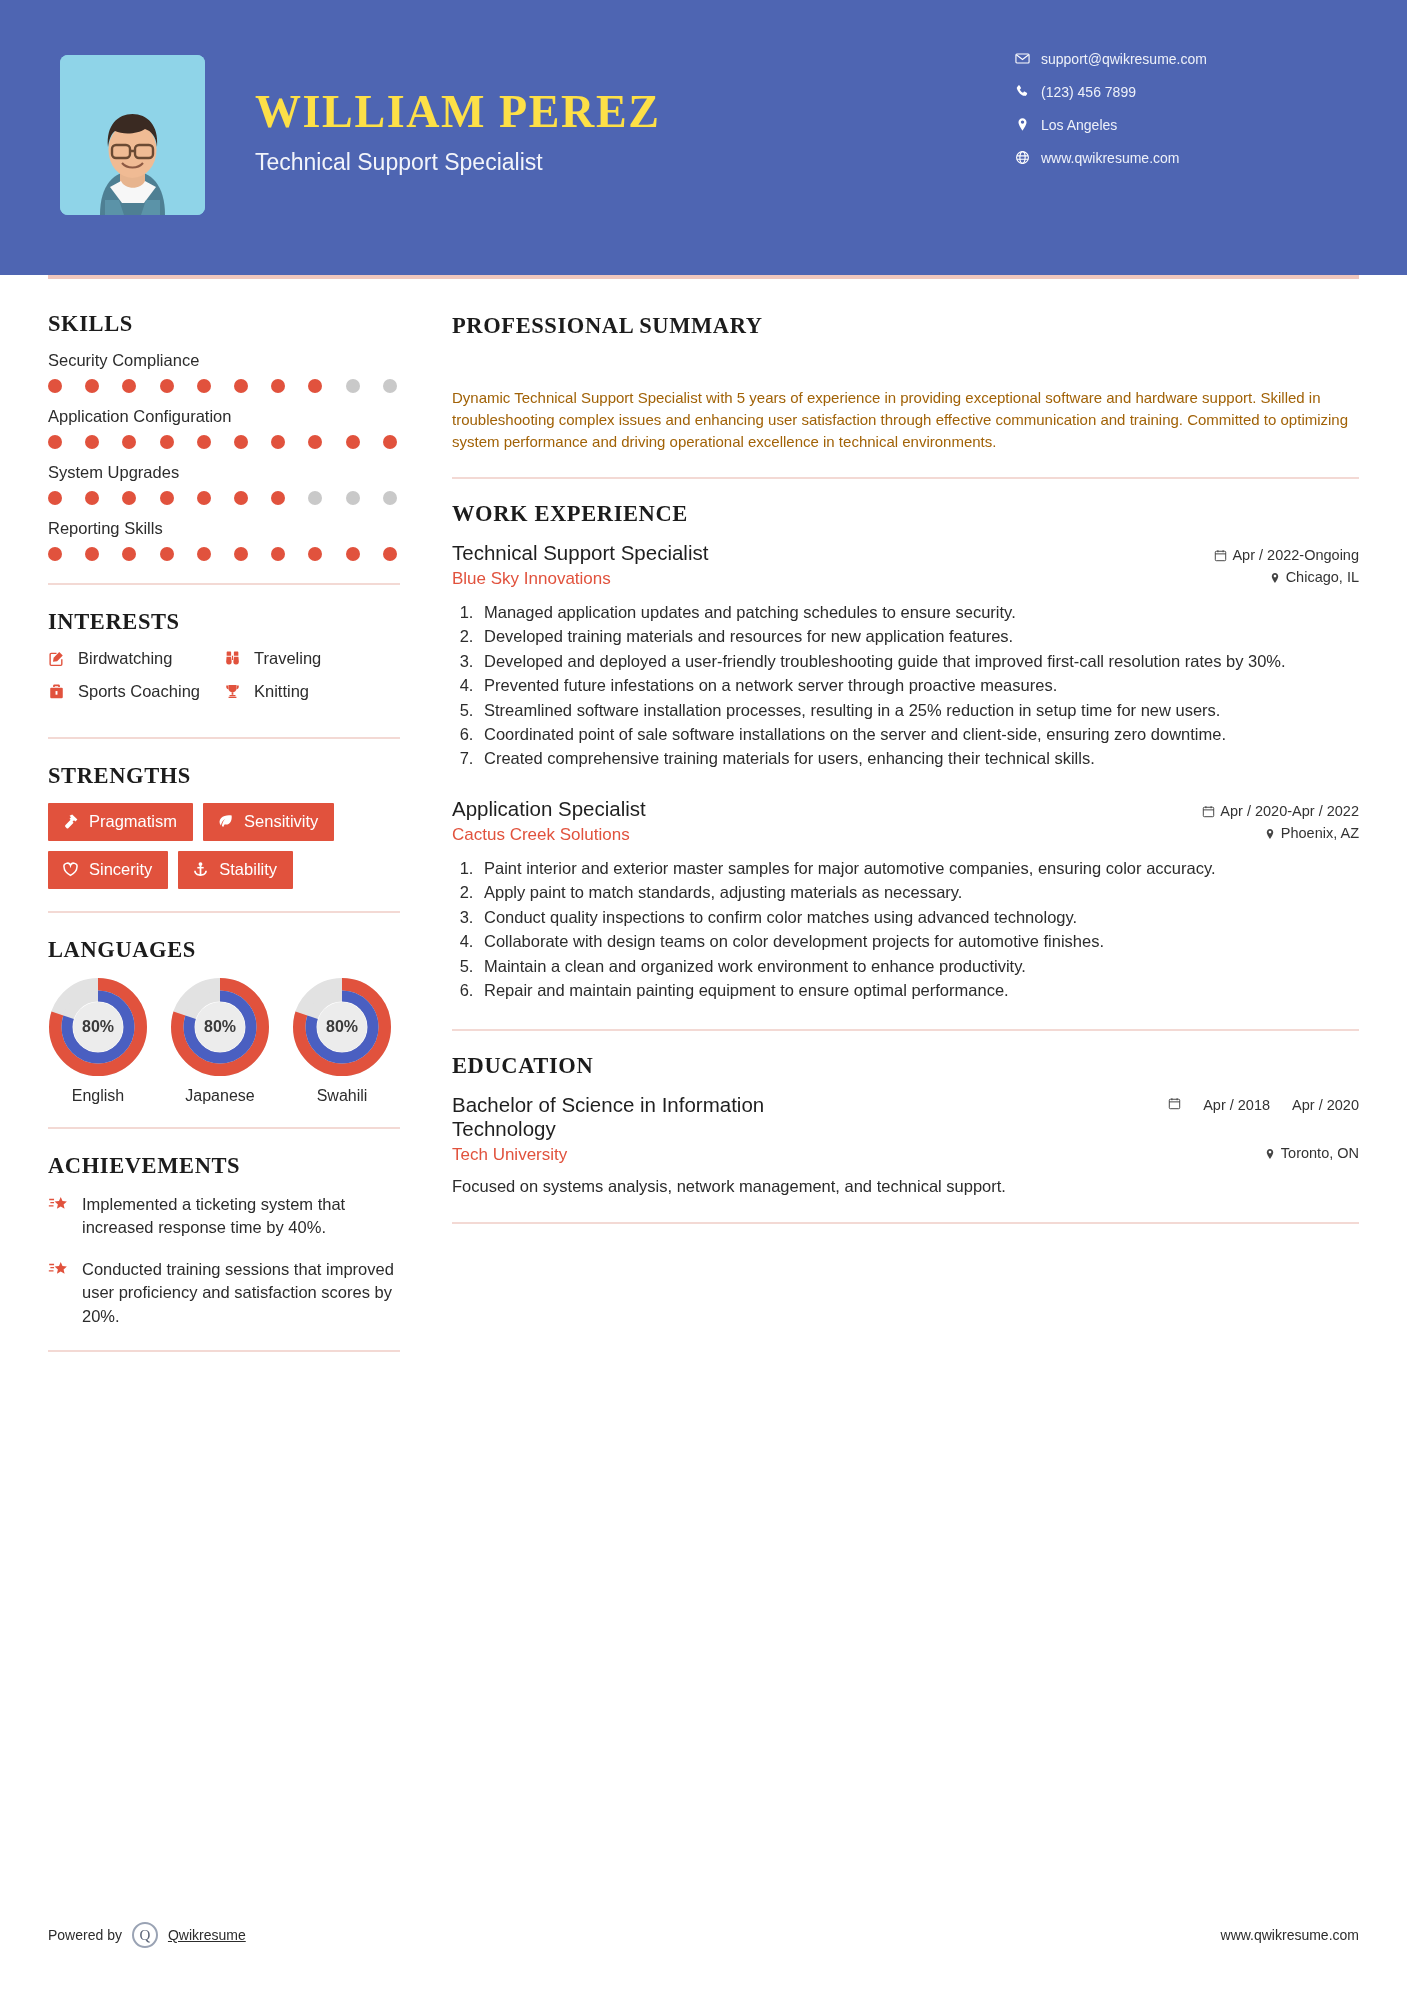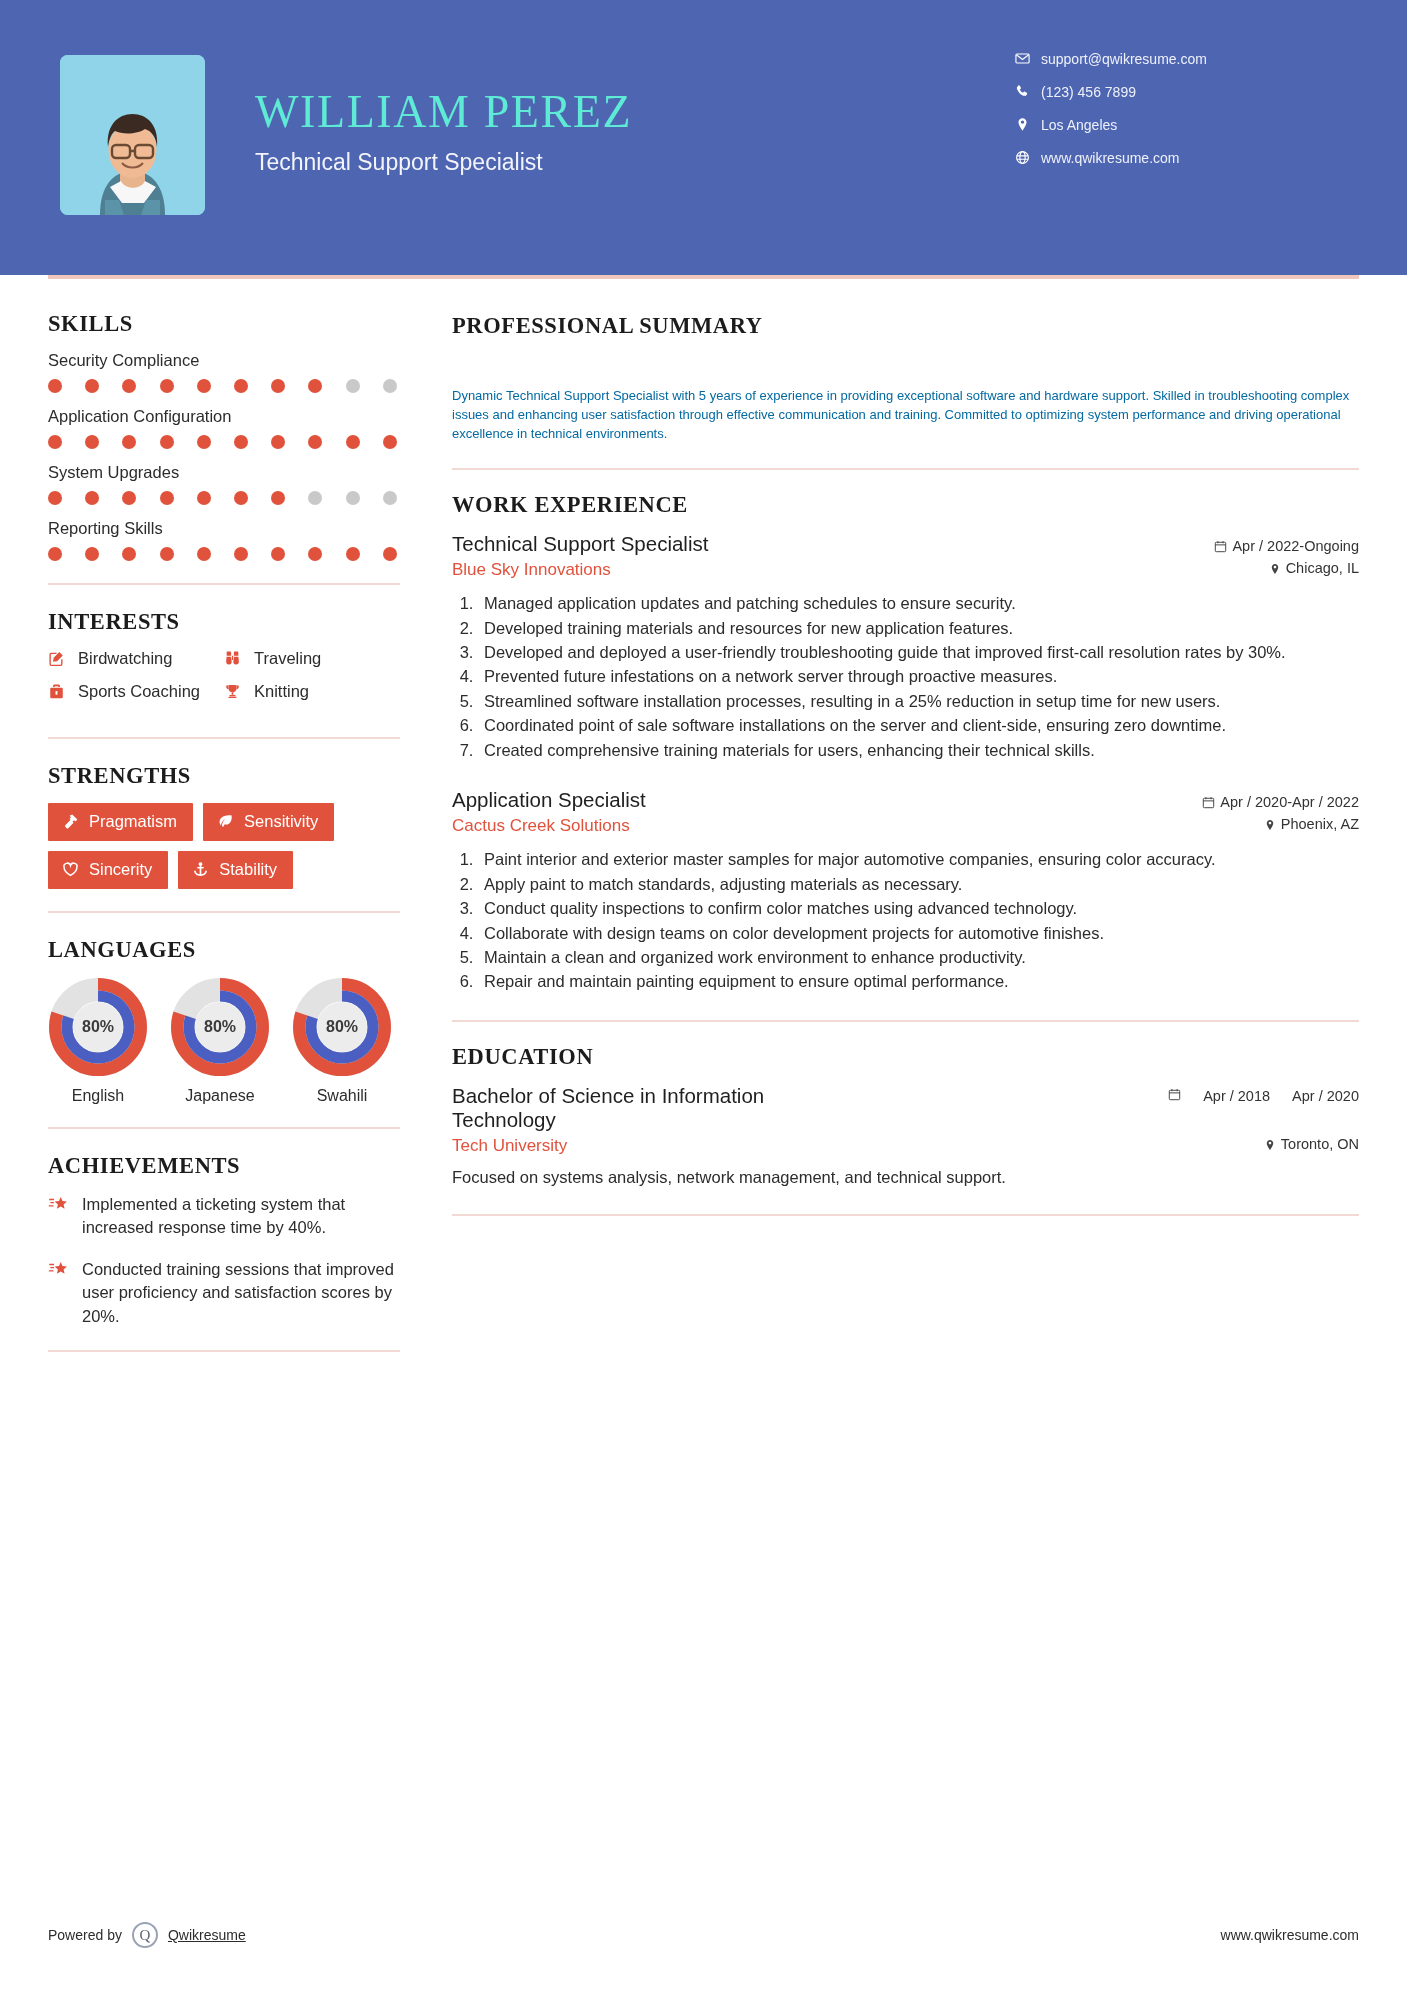--- a/index.html
+++ b/index.html
@@ -27,24 +27,24 @@
     border-radius: 8px;
     background: #8fd4e8;
     overflow: hidden;
     flex: none;
     position: relative;
   }
   .avatar svg { display: block; width: 100%; height: 100%; }
   .name-block { margin-left: 50px; padding-bottom: 6px; }
   .name {
     font-family: "Liberation Serif", serif;
-    font-weight: normal;
+    font-weight: bold;
     font-size: 46px;
     letter-spacing: 1.6px;
-    color: #5eead4;
+    color: #fde047;
     line-height: 1.06;
   }
   .job-title {
     font-size: 23px;
     color: #f2f4fa;
     margin-top: 12px;
     font-weight: 400;
   }
   .contact {
     position: absolute;
@@ -135,21 +135,21 @@
   .lang-label { font-size: 16px; color: #2c2c2c; margin-top: 10px; }
 
   
   .ach { display: flex; margin-bottom: 18px; }
   .ach .ico { width: 34px; flex: none; color: #e1523d; padding-top: 2px; }
   .ach .ico svg { display: block; }
   .ach-text { font-size: 16.5px; line-height: 1.42; color: #2c2c2c; }
 
   
   .m-divider { height: 2px; background: #f3d9d4; margin: 24px 0 22px 0; }
-  .summary { font-size: 13px; line-height: 1.46; color: #0369a1; margin-top: 48px; }
+  .summary { font-size: 15px; line-height: 1.46; color: #a16207; margin-top: 48px; }
 
   .job { margin-bottom: 26px; }
   .job-head { display: flex; align-items: flex-start; justify-content: space-between; }
   .job-role { font-size: 20.5px; color: #1f1f1f; max-width: 560px; line-height: 1.18; }
   .job-meta { text-align: right; font-size: 14.5px; color: #333; white-space: nowrap; padding-top: 6px; }
   .job-meta .ico { display: inline-block; margin-right: 5px; color: #444; vertical-align: -2px; }
   .job-sub { display: flex; align-items: flex-start; justify-content: space-between; margin-top: 4px; }
   .company { font-size: 17px; color: #e1523d; }
   .location { font-size: 14.5px; color: #333; white-space: nowrap; }
   .location .ico { display: inline-block; margin-right: 5px; color: #444; vertical-align: -2px; }

